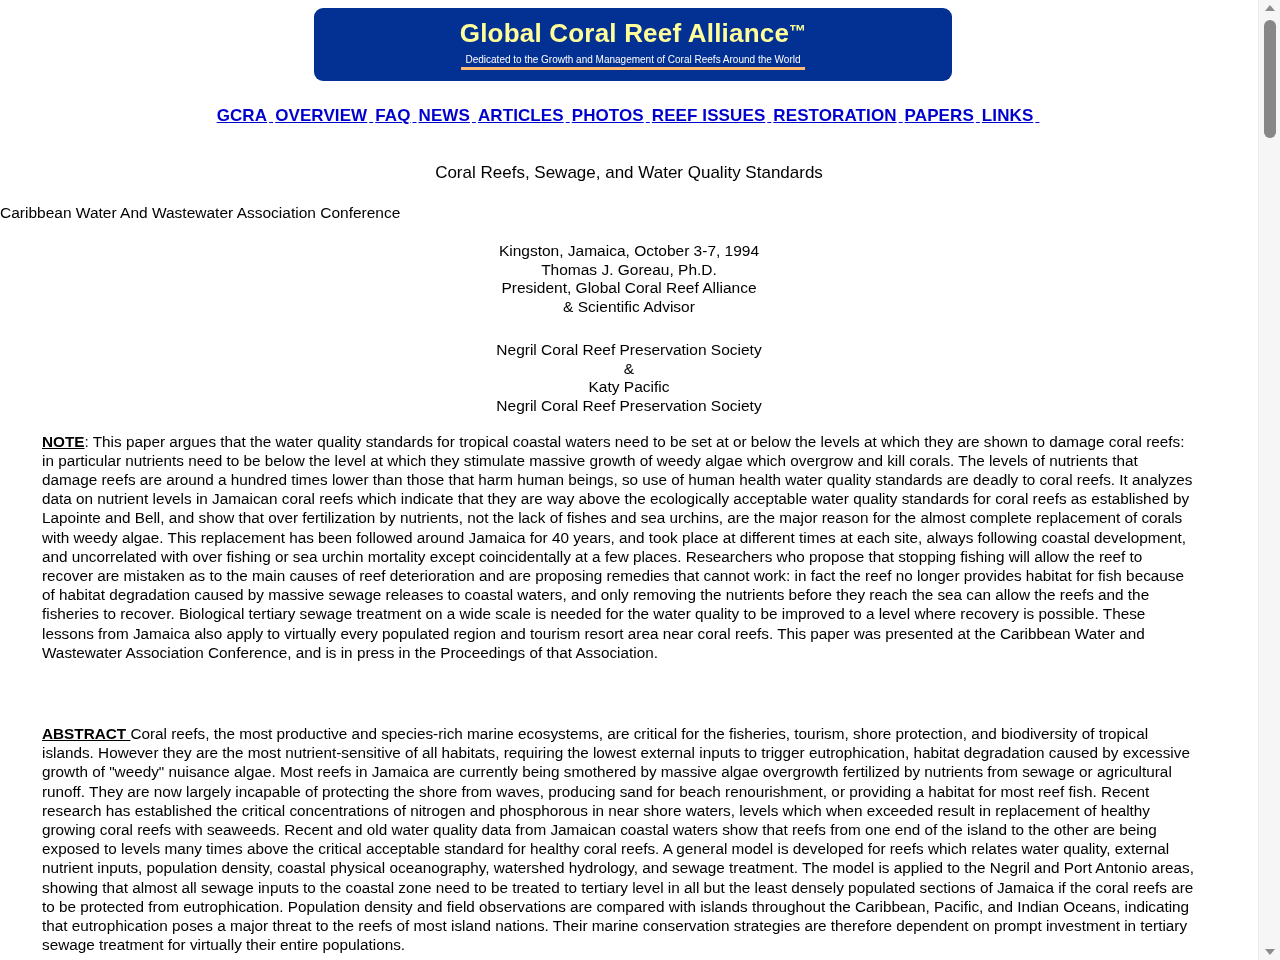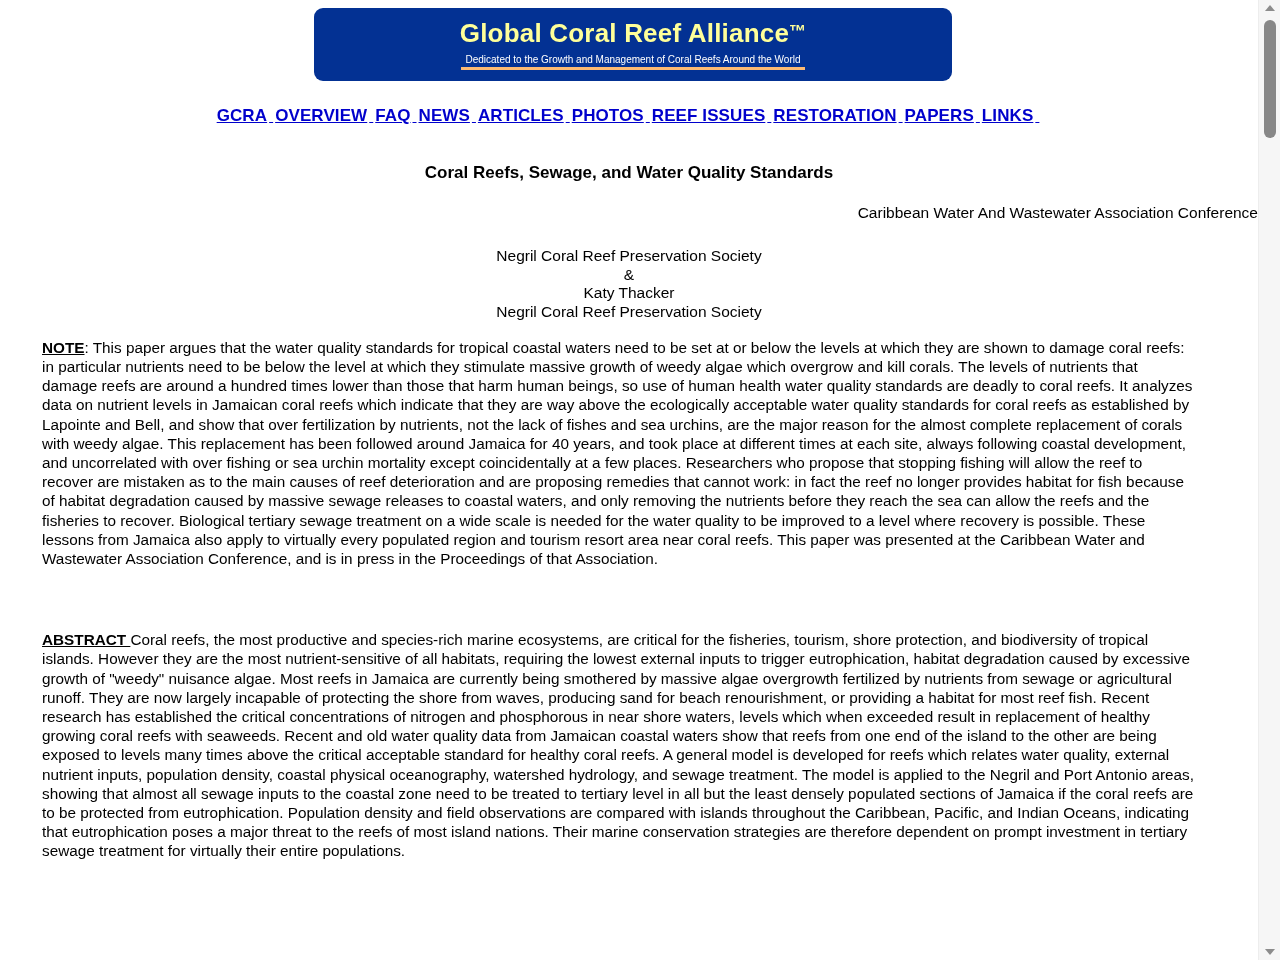--- a/index.html
+++ b/index.html
@@ -88,26 +88,26 @@
     font-size: 14.5px;
     color: #0000cc;
     text-decoration: underline;
     width: 8px;
   }
 
   
   .doc-title {
     text-align: center;
     font-size: 17px;
-    font-weight: bold;
+    font-weight: normal;
     margin-top: 36px;
     line-height: 22px;
   }
   .conference {
-    text-align: right;
+    text-align: left;
     font-size: 15.5px;
     margin-top: 19px;
     line-height: 20px;
   }
   .credits {
     text-align: center;
     font-size: 15.5px;
     line-height: 18.7px;
     margin-top: 19px;
   }
@@ -195,25 +195,31 @@
     </div>
 
     <div class="nav">
       <a href="#">GCRA</a><span class="sp">&nbsp;</span><a href="#">OVERVIEW</a><span class="sp">&nbsp;</span><a href="#">FAQ</a><span class="sp">&nbsp;</span><a href="#">NEWS</a><span class="sp">&nbsp;</span><a href="#">ARTICLES</a><span class="sp">&nbsp;</span><a href="#">PHOTOS</a><span class="sp">&nbsp;</span><a href="#">REEF ISSUES</a><span class="sp">&nbsp;</span><a href="#">RESTORATION</a><span class="sp">&nbsp;</span><a href="#">PAPERS</a><span class="sp">&nbsp;</span><a href="#">LINKS</a><span class="sp">&nbsp;</span>
     </div>
 
     <div class="doc-title">Coral Reefs, Sewage, and Water Quality Standards</div>
 
     <div class="conference">Caribbean Water And Wastewater Association Conference</div>
 
+    <div class="credits">
+      <div>Kingston, Jamaica, October 3-7, 1994</div>
+      <div>Thomas J. Goreau, Ph.D.</div>
+      <div>President, Global Coral Reef Alliance</div>
+      <div>&amp; Scientific Advisor</div>
+    </div>
 
     <div class="credits2">
       <div>Negril Coral Reef Preservation Society</div>
       <div>&amp;</div>
-      <div>Katy Thacker</div>
+      <div>Katy Pacific</div>
       <div>Negril Coral Reef Preservation Society</div>
     </div>
 
     <div class="para para-note">
       <span class="lead">NOTE</span><span>: </span><span>This paper argues that the water quality standards for tropical coastal waters need to be set at or below the levels at which they are shown to damage coral reefs: in particular nutrients need to be below the level at which they stimulate massive growth of weedy algae which overgrow and kill corals. The levels of nutrients that damage reefs are around a hundred times lower than those that harm human beings, so use of human health water quality standards are deadly to coral reefs. It analyzes data on nutrient levels in Jamaican coral reefs which indicate that they are way above the ecologically acceptable water quality standards for coral reefs as established by Lapointe and Bell, and show that over fertilization by nutrients, not the lack of fishes and sea urchins, are the major reason for the almost complete replacement of corals with weedy algae. This replacement has been followed around Jamaica for 40 years, and took place at different times at each site, always following coastal development, and uncorrelated with over fishing or sea urchin mortality except coincidentally at a few places. Researchers who propose that stopping fishing will allow the reef to recover are mistaken as to the main causes of reef deterioration and are proposing remedies that cannot work: in fact the reef no longer provides habitat for fish because of habitat degradation caused by massive sewage releases to coastal waters, and only removing the nutrients before they reach the sea can allow the reefs and the fisheries to recover. Biological tertiary sewage treatment on a wide scale is needed for the water quality to be improved to a level where recovery is possible. These lessons from Jamaica also apply to virtually every populated region and tourism resort area near coral reefs. This paper was presented at the Caribbean Water and Wastewater Association Conference, and is in press in the Proceedings of that Association.</span>
     </div>
 
     <div class="para para-abstract">
       <span class="lead">ABSTRACT </span><span>Coral reefs, the most productive and species-rich marine ecosystems, are critical for the fisheries, tourism, shore protection, and biodiversity of tropical islands. However they are the most nutrient-sensitive of all habitats, requiring the lowest external inputs to trigger eutrophication, habitat degradation caused by excessive growth of "weedy" nuisance algae. Most reefs in Jamaica are currently being smothered by massive algae overgrowth fertilized by nutrients from sewage or agricultural runoff. They are now largely incapable of protecting the shore from waves, producing sand for beach renourishment, or providing a habitat for most reef fish. Recent research has established the critical concentrations of nitrogen and phosphorous in near shore waters, levels which when exceeded result in replacement of healthy growing coral reefs with seaweeds. Recent and old water quality data from Jamaican coastal waters show that reefs from one end of the island to the other are being exposed to levels many times above the critical acceptable standard for healthy coral reefs. A general model is developed for reefs which relates water quality, external nutrient inputs, population density, coastal physical oceanography, watershed hydrology, and sewage treatment. The model is applied to the Negril and Port Antonio areas, showing that almost all sewage inputs to the coastal zone need to be treated to tertiary level in all but the least densely populated sections of Jamaica if the coral reefs are to be protected from eutrophication. Population density and field observations are compared with islands throughout the Caribbean, Pacific, and Indian Oceans, indicating that eutrophication poses a major threat to the reefs of most island nations. Their marine conservation strategies are therefore dependent on prompt investment in tertiary sewage treatment for virtually their entire populations.</span>
     </div>

